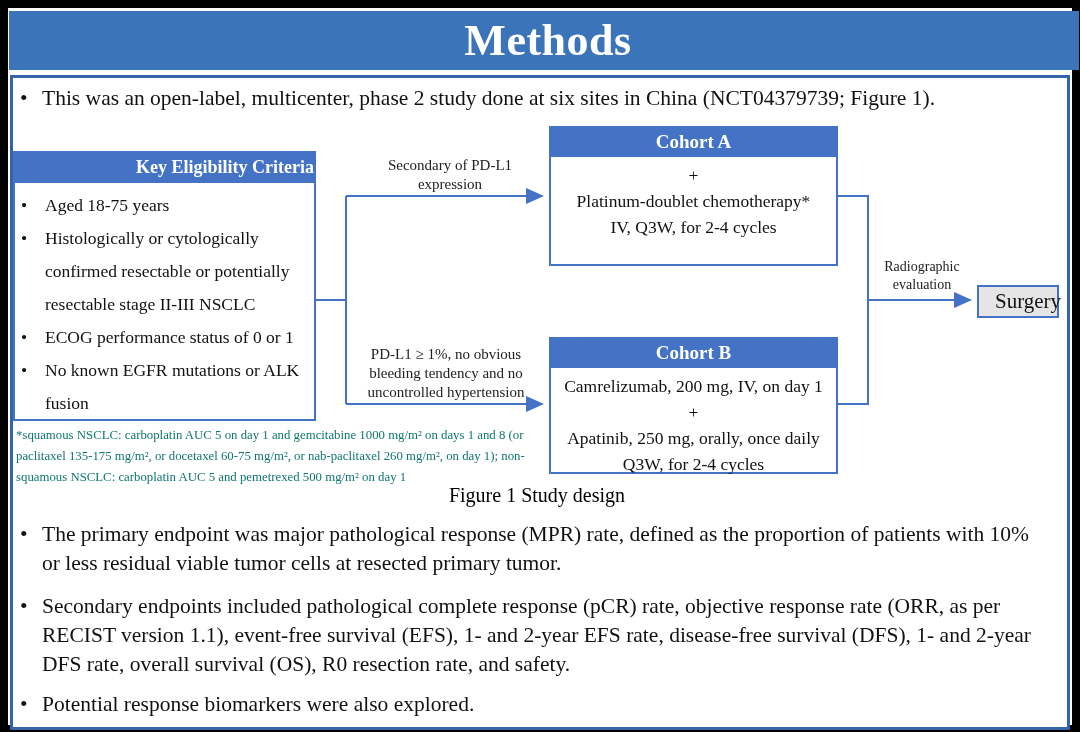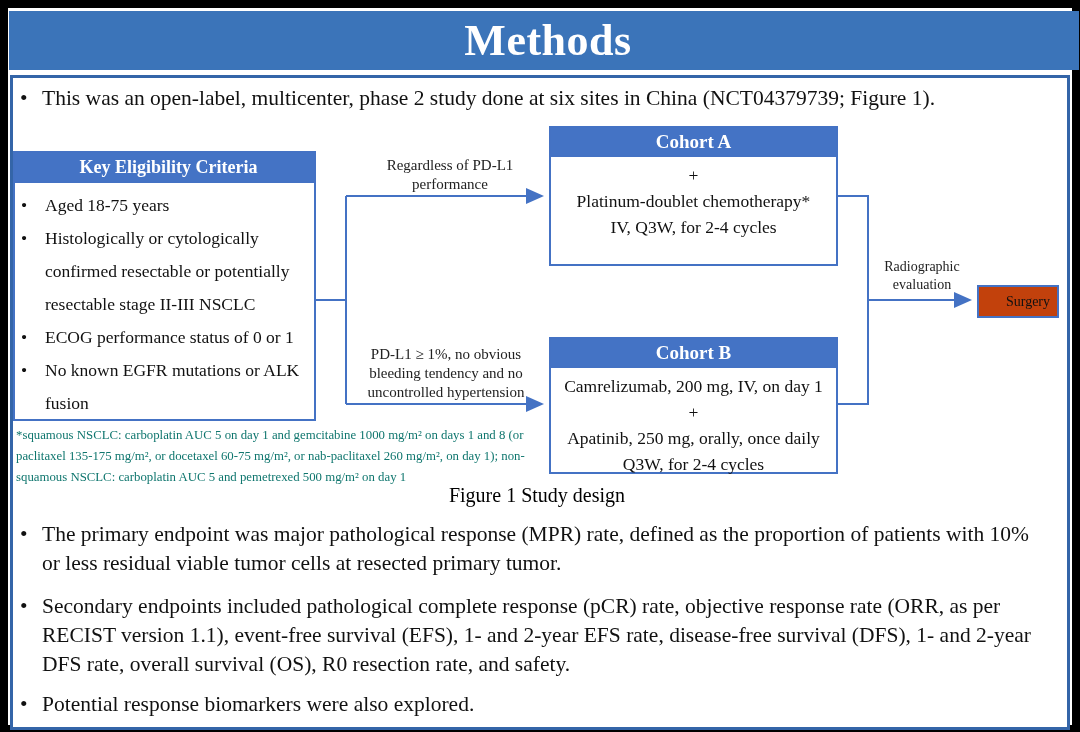--- a/index.html
+++ b/index.html
@@ -36,38 +36,38 @@
   
   .fig-box {
     position:absolute; background:#fff; border:2px solid #4472C4; box-sizing:border-box;
   }
   .fig-box .box-header {
     background:#4473C5; color:#fff; font-weight:bold; text-align:center;
     font-size:19px; line-height:27px; border-bottom:2px solid #4472C4;
   }
   .elig-header {
     background:#4473C5; color:#fff; font-weight:bold;
-    font-size:18px; line-height:28px; padding-left:8px; text-align:center;
+    font-size:18px; line-height:28px; padding-left:8px; text-align:right;
     border-bottom:2px solid #4472C4;
   }
   .elig-item {
     display:flex; font-size:17.5px; line-height:33px; color:#111; padding:0 4px 0 6px;
   }
   .elig-item .dot { width:24px; flex:none; }
   .cohort-lines { padding-top:5px; }
   .cohort-lines div {
     text-align:center; font-size:17.5px; line-height:26px; color:#111;
   }
   .flow-label {
     position:absolute; text-align:center; color:#222; font-size:15px; line-height:19px;
   }
   .surgery-box {
-    position:absolute; border:2px solid #4472C4; background:#c2410c; box-sizing:border-box;
+    position:absolute; border:2px solid #4472C4; background:#e5e5e5; box-sizing:border-box;
     display:flex; align-items:center; justify-content:center;
-    font-size:14px; color:#111;padding-left:20px;
+    font-size:21px; color:#111;padding-left:20px;
   }
   .footnote {
     position:absolute; left:16px; top:425px; width:530px;
     font-size:12.8px; line-height:21px; color:#0f766e;
   }
   .fig-caption {
     position:absolute; left:10px; top:484px; width:1054px;
     text-align:center; font-size:20px; font-weight:normal; color:#000;
   }
   svg.connectors { position:absolute; left:0; top:0; pointer-events:none; }
@@ -121,21 +121,21 @@
       <span class="dot">•</span>
       <span>ECOG performance status of 0 or 1</span>
     </div>
     <div class="elig-item">
       <span class="dot">•</span>
       <span>No known EGFR mutations or ALK fusion</span>
     </div>
   </div>
 </div>
 
-<div class="flow-label" style="left:375px; top:156px; width:150px;">Regardless of PD-L1 performance</div>
+<div class="flow-label" style="left:375px; top:156px; width:150px;">Secondary of PD-L1 expression</div>
 <div class="flow-label" style="left:358px; top:345px; width:176px;">PD-L1 ≥ 1%, no obvious bleeding tendency and no uncontrolled hypertension</div>
 
 <div class="fig-box" style="left:549px; top:126px; width:289px; height:140px;">
   <div class="box-header">Cohort A</div>
   <div class="cohort-lines">
     <div>+</div>
     <div>Platinum-doublet chemotherapy*</div>
     <div>IV, Q3W, for 2-4 cycles</div>
   </div>
 </div>

